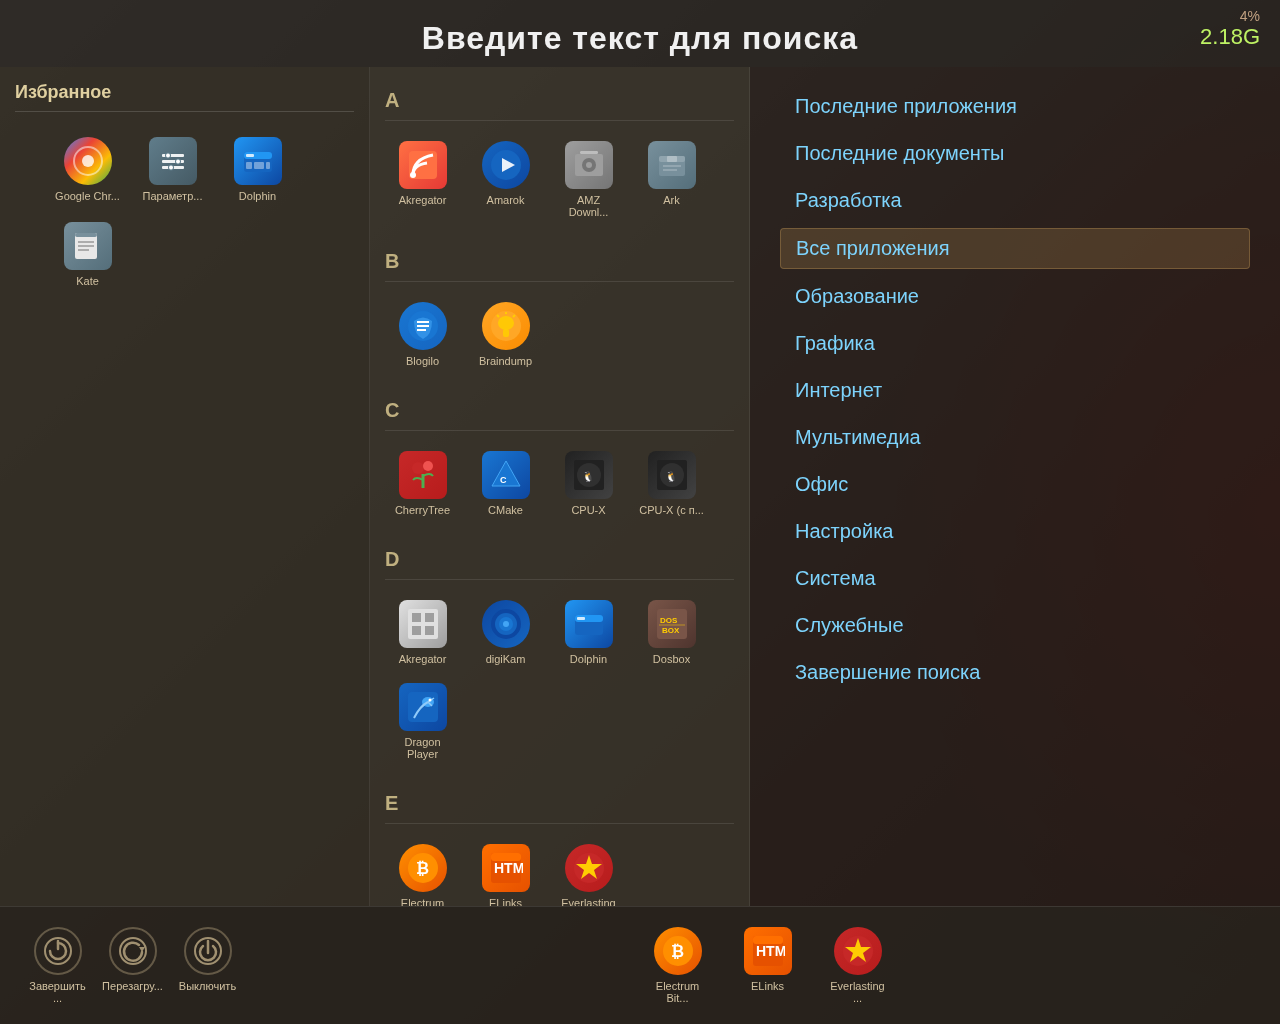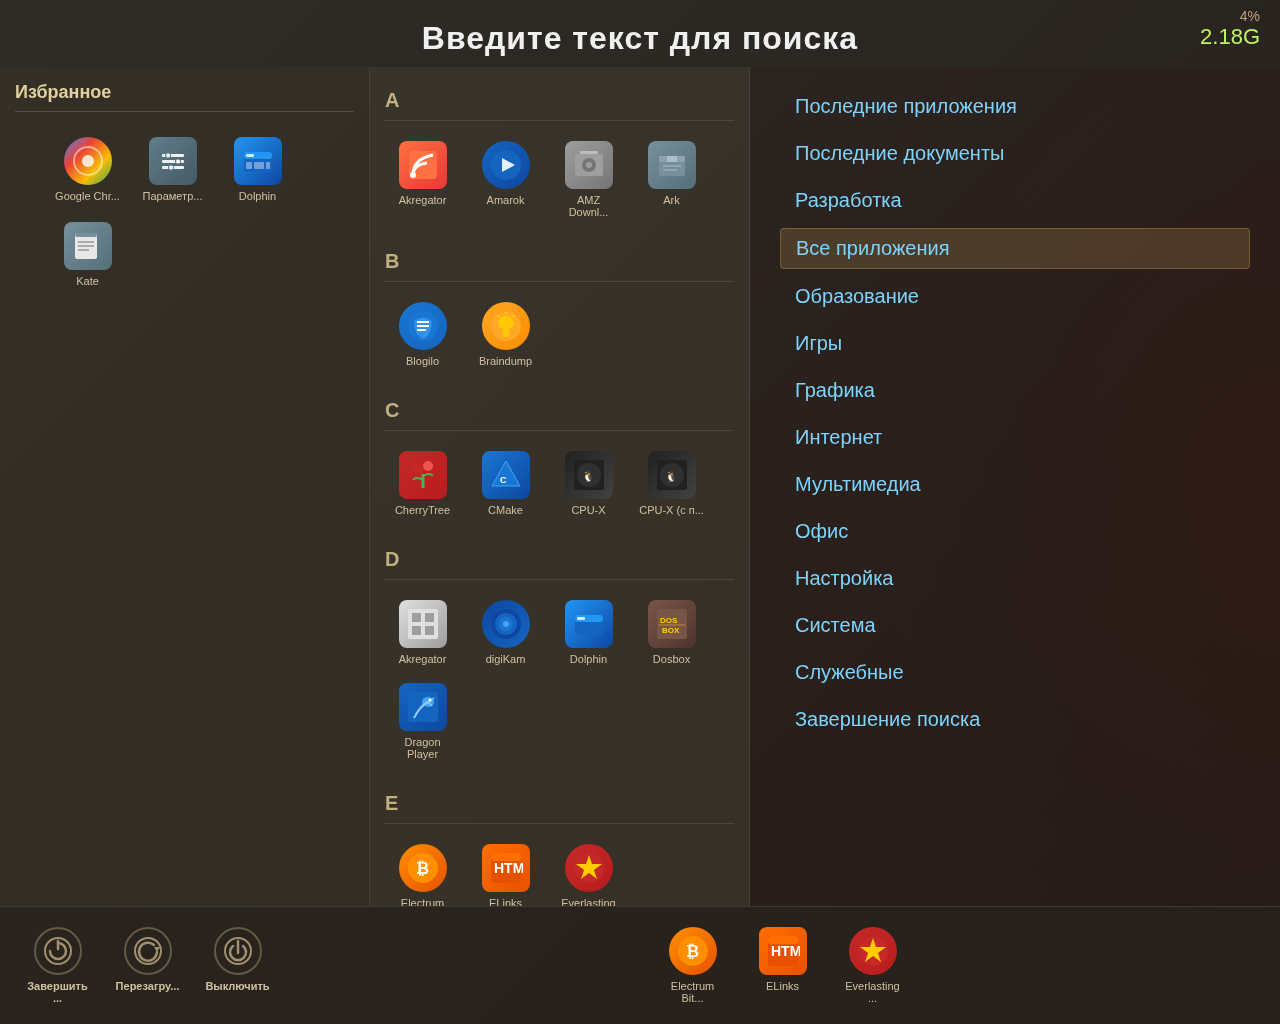--- a/index.html
+++ b/index.html
@@ -170,22 +170,20 @@
     .bottom-bar {
       background: rgba(40,35,28,0.95);
       border-top: 1px solid rgba(255,255,255,0.1);
       padding: 15px 20px;
       display: flex;
       gap: 30px;
       align-items: center;
     }
     .bottom-actions {
       display: flex;
-      gap: 15px;
-      font-weight: bold;
     }
     .bottom-apps {
       display: flex;
       gap: 15px;
       flex: 1;
       justify-content: center;
     }
 
     
     .icon-chrome { background: linear-gradient(135deg, #4285f4, #ea4335, #fbbc05, #34a853); border-radius: 50%; }
@@ -528,21 +526,20 @@
       </div>
 
     </div>
 
     <div class="categories-panel">
       <div class="category-item">Последние приложения</div>
       <div class="category-item">Последние документы</div>
       <div class="category-item">Разработка</div>
       <div class="category-item active">Все приложения</div>
       <div class="category-item">Образование</div>
-      <div class="category-item">Игры</div>
       <div class="category-item">Графика</div>
       <div class="category-item">Интернет</div>
       <div class="category-item">Мультимедиа</div>
       <div class="category-item">Офис</div>
       <div class="category-item">Настройка</div>
       <div class="category-item">Система</div>
       <div class="category-item">Служебные</div>
       <div class="category-item">Завершение поиска</div>
     </div>
 

